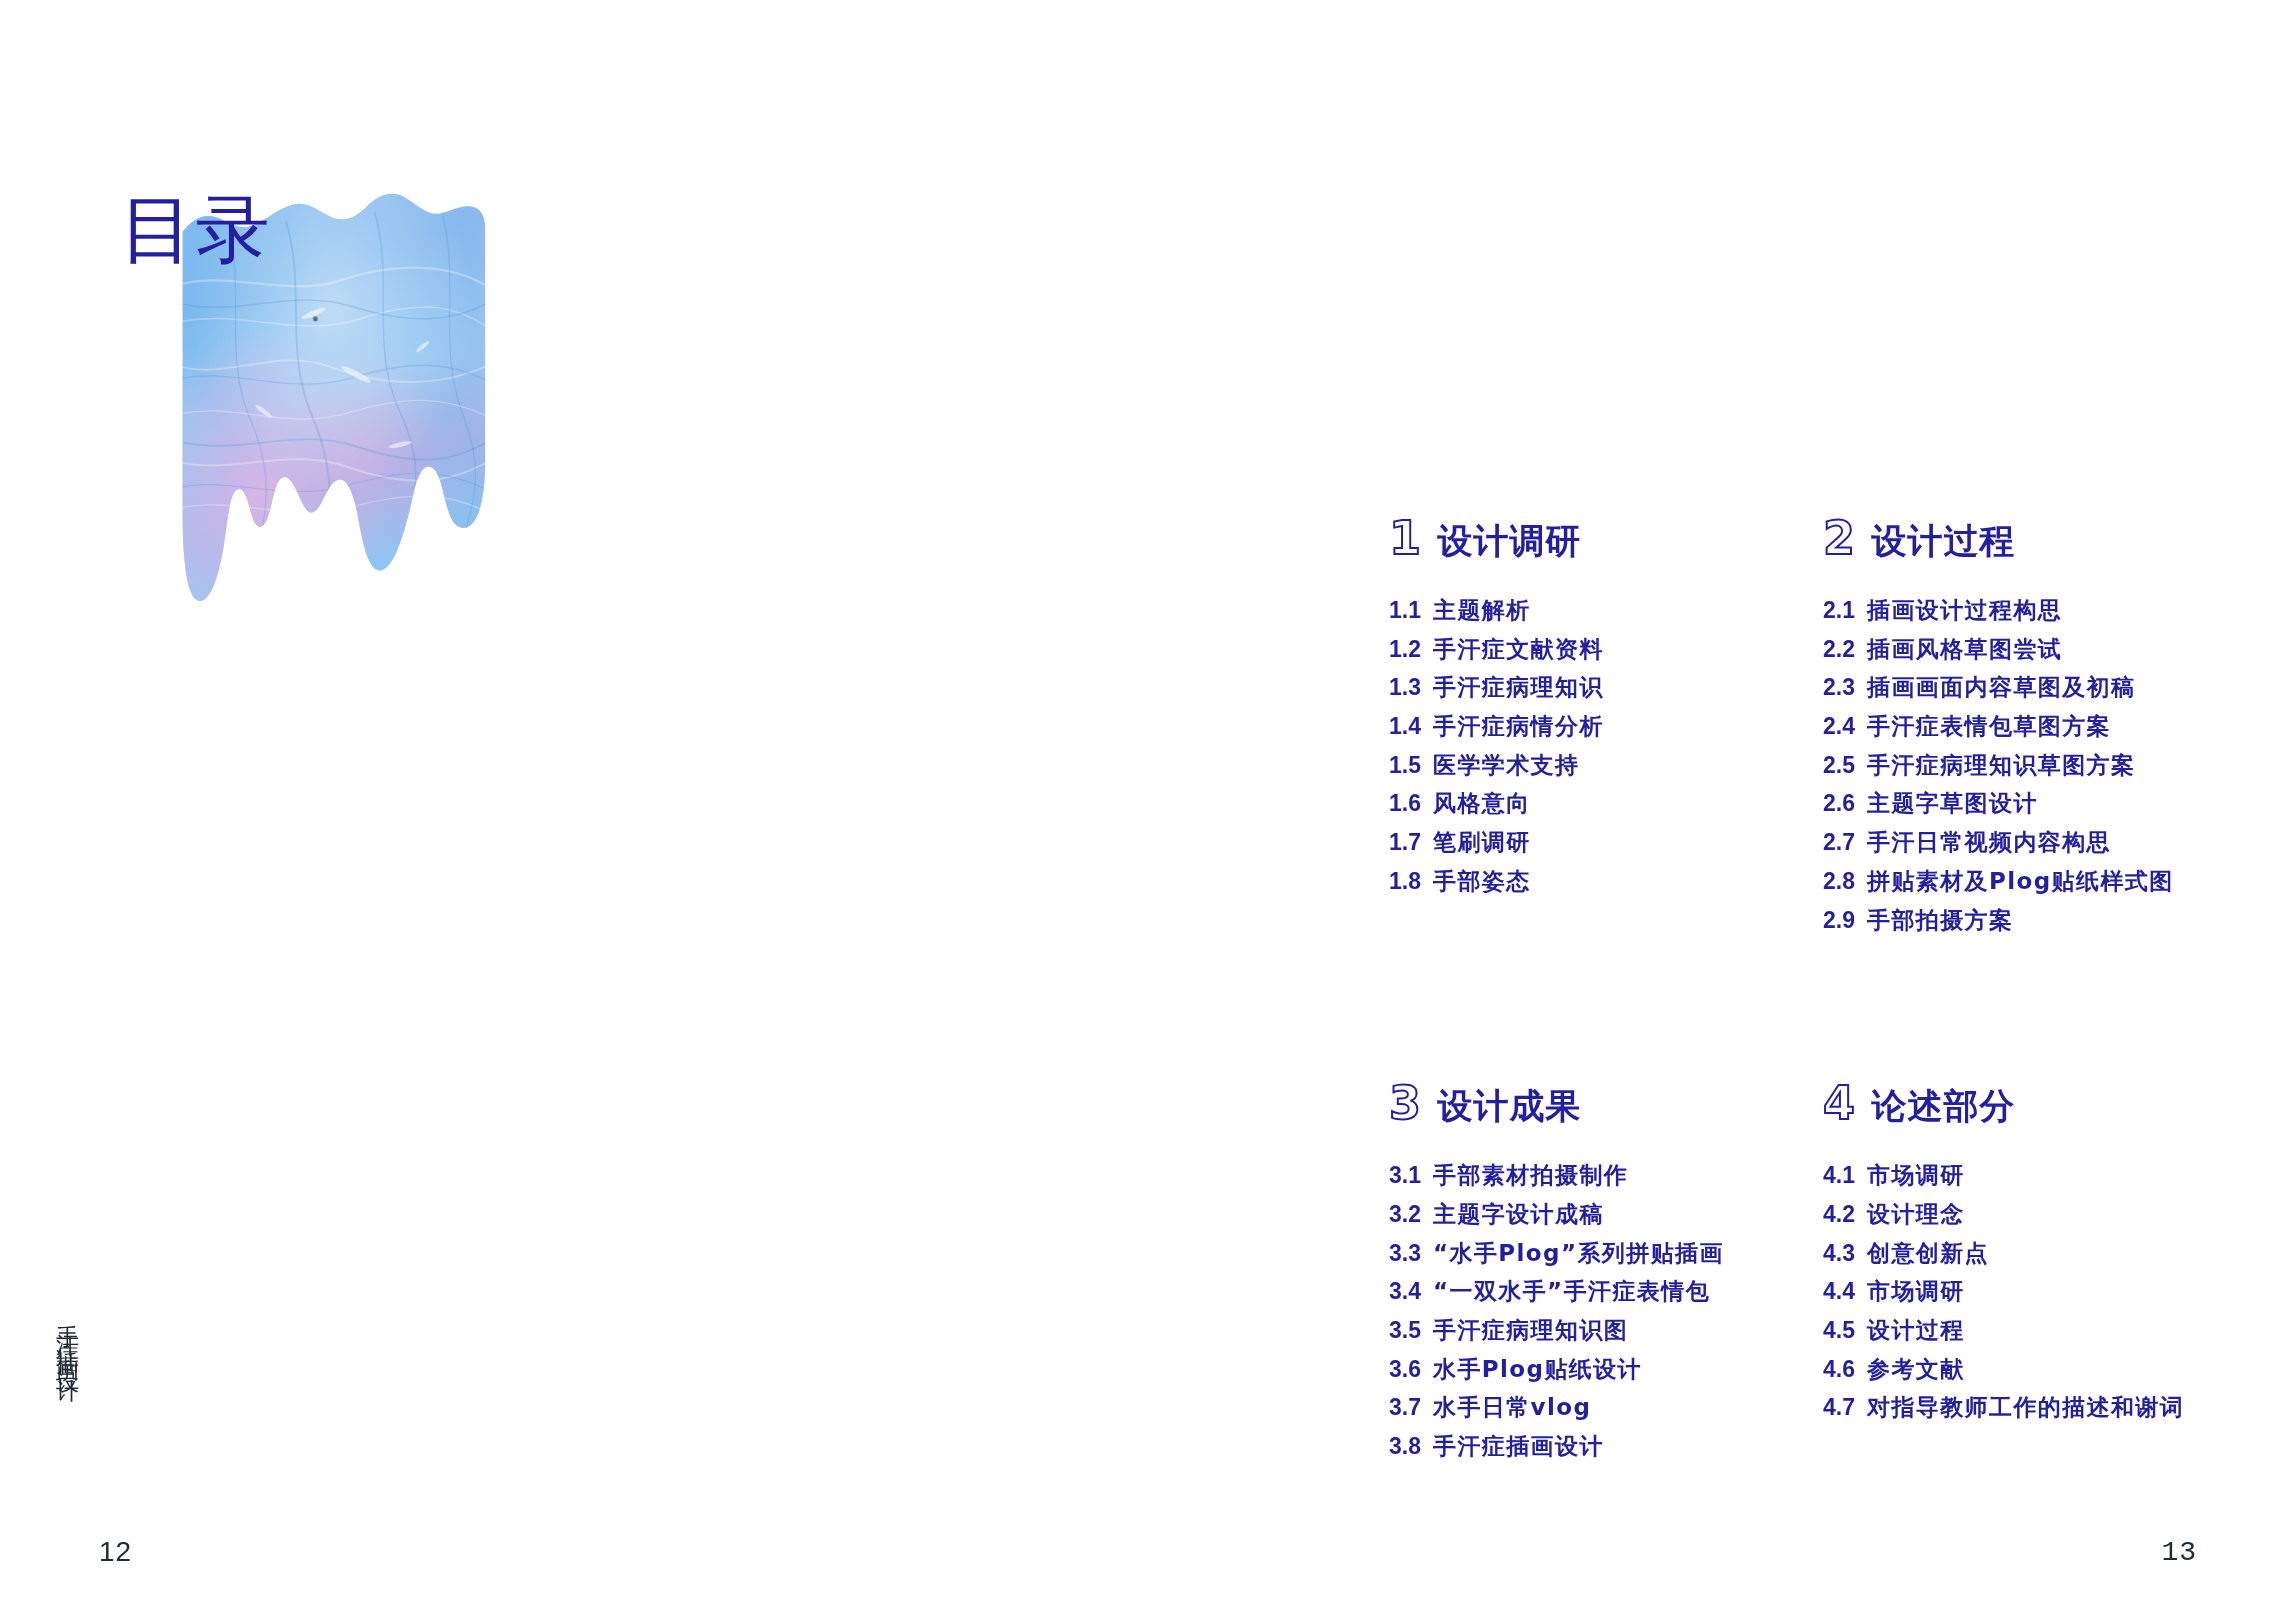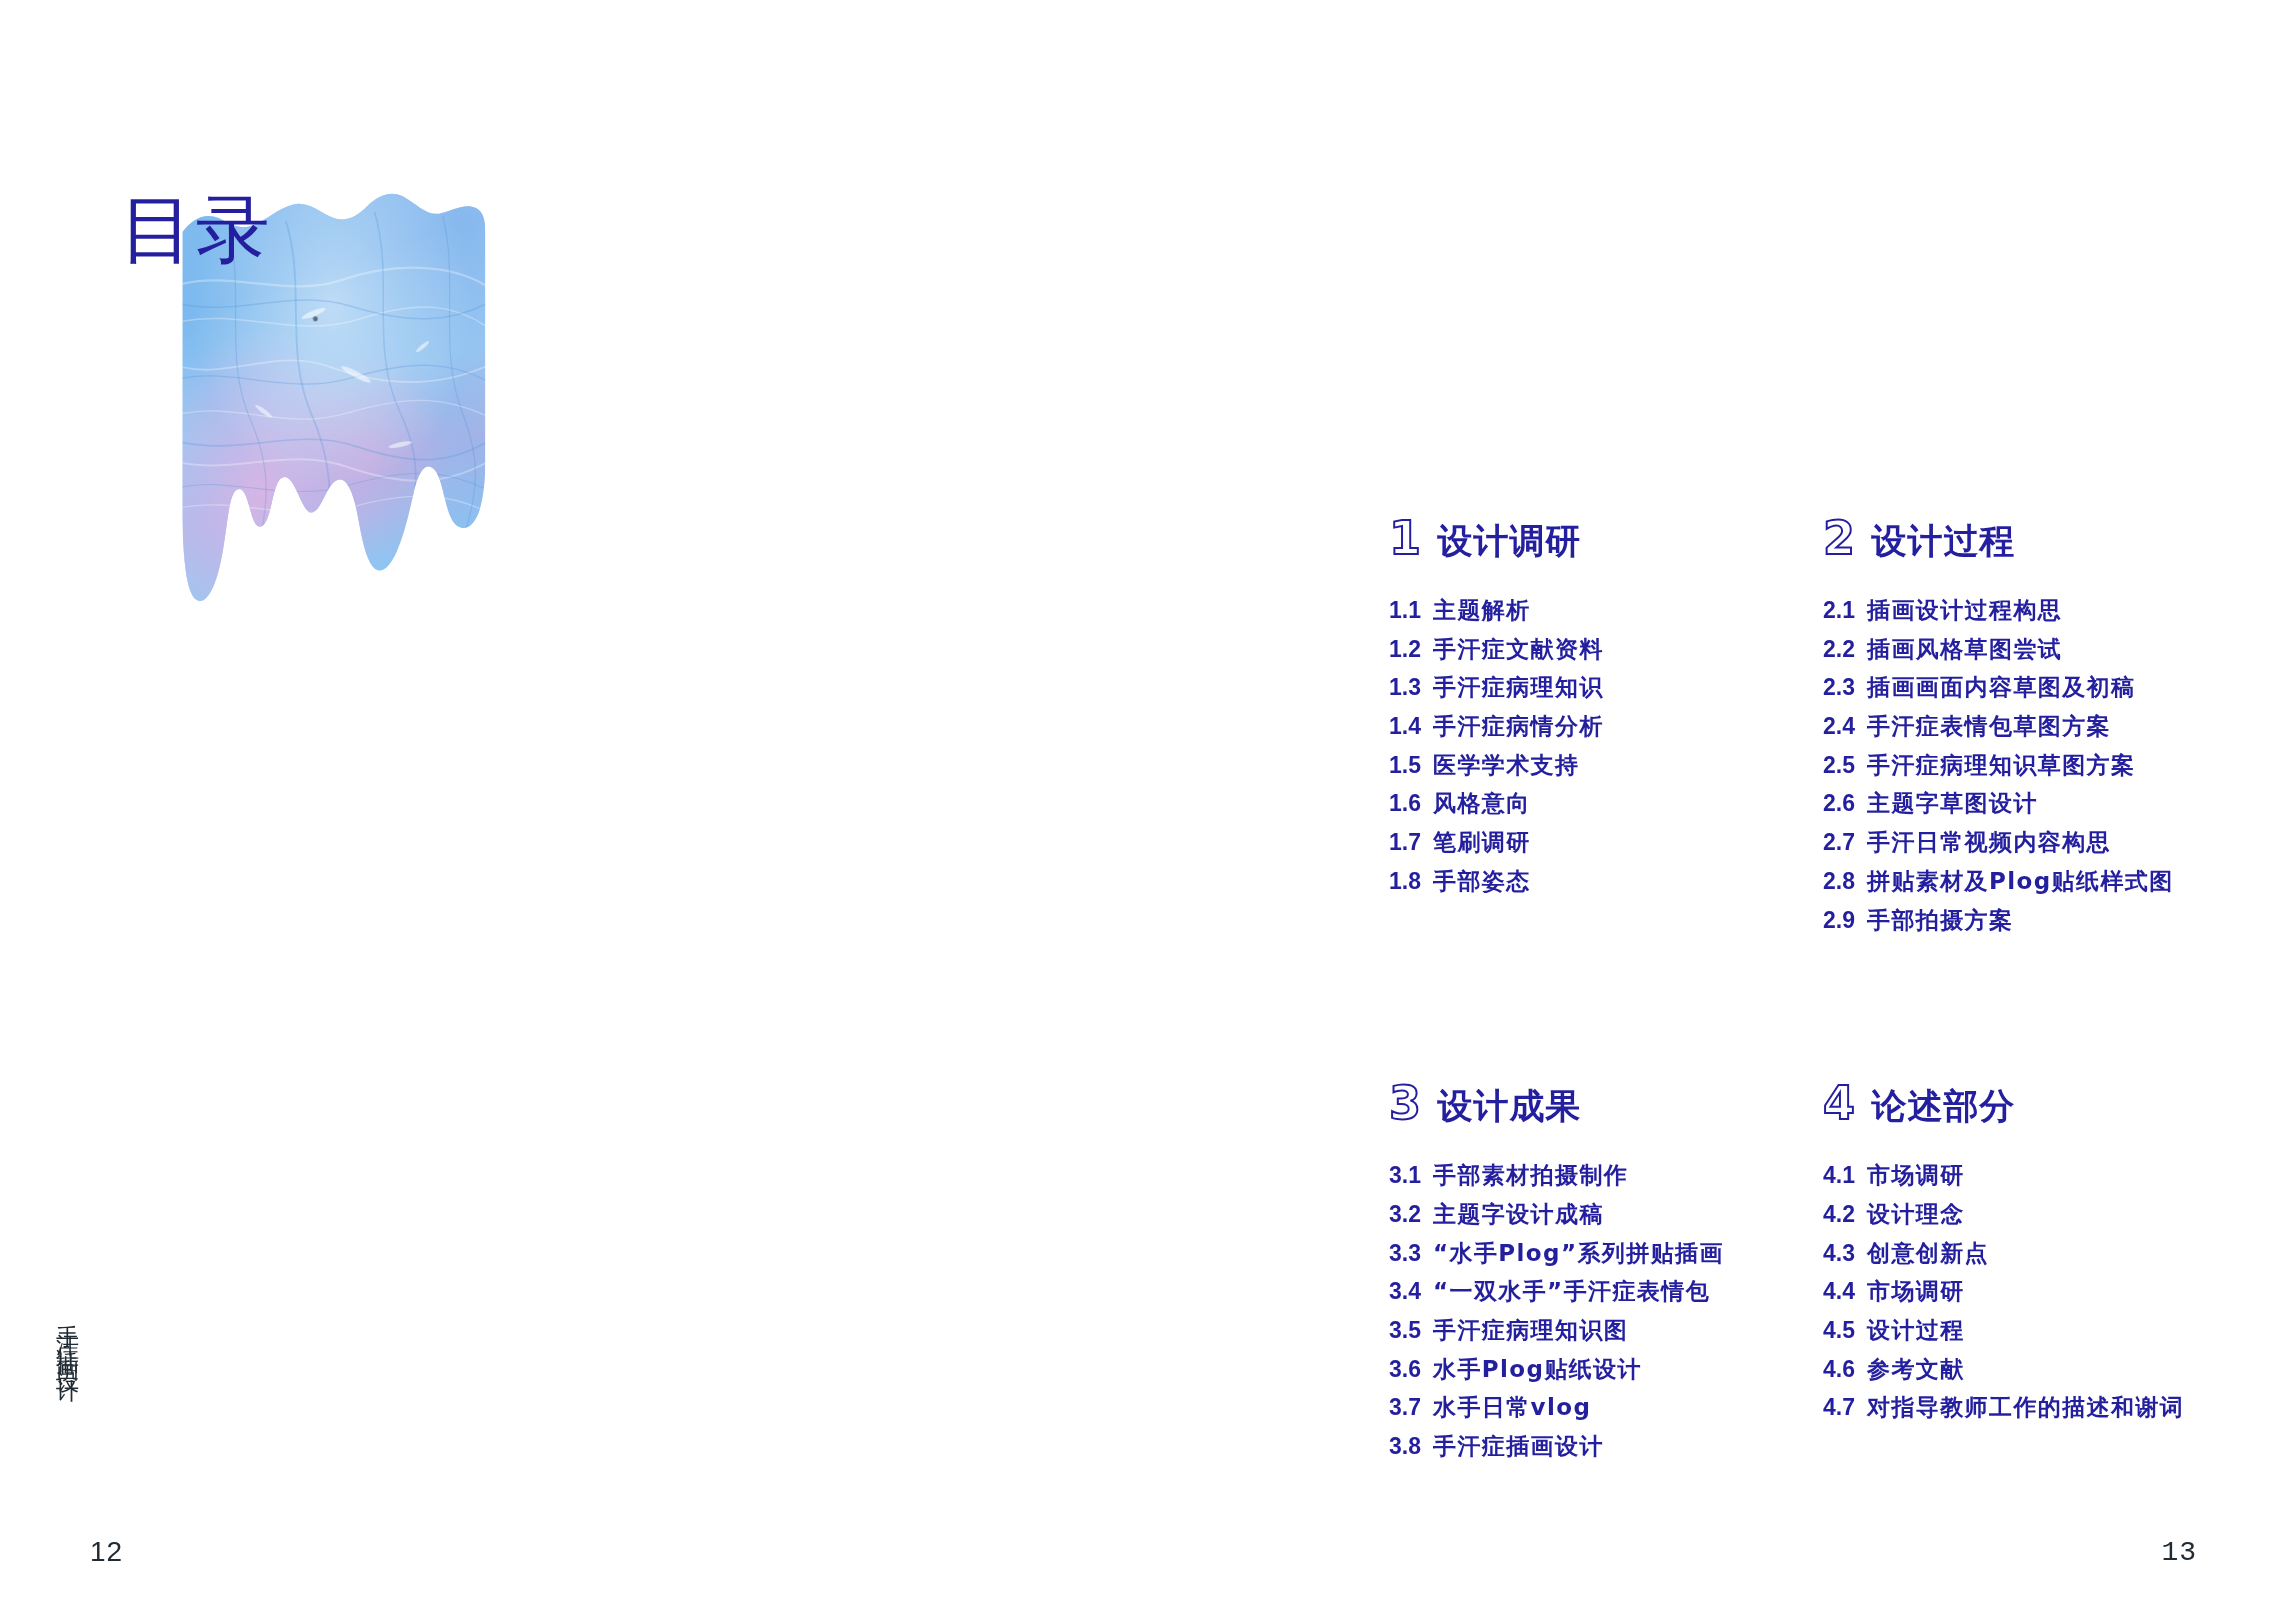--- a/index.html
+++ b/index.html
@@ -88,21 +88,21 @@
   
   .pagenum {
     position: absolute;
     bottom: 51px;
     font-family: "Liberation Sans", sans-serif;
     font-size: 28px;
     font-weight: 400;
     color: #202b33;
     letter-spacing: 0.9px;
   }
-  .pagenum.left  { left: 90px; }
+  .pagenum.left  { left: 99px; }
   .pagenum.right { right: 92px; font-family: Liberation Mono, monospace; }
 
   
   .toc-grid {
     position: absolute;
     left: 1389px;
     top: 520px;
     width: 812px;
     display: grid;
     grid-template-columns: 434px 378px;

